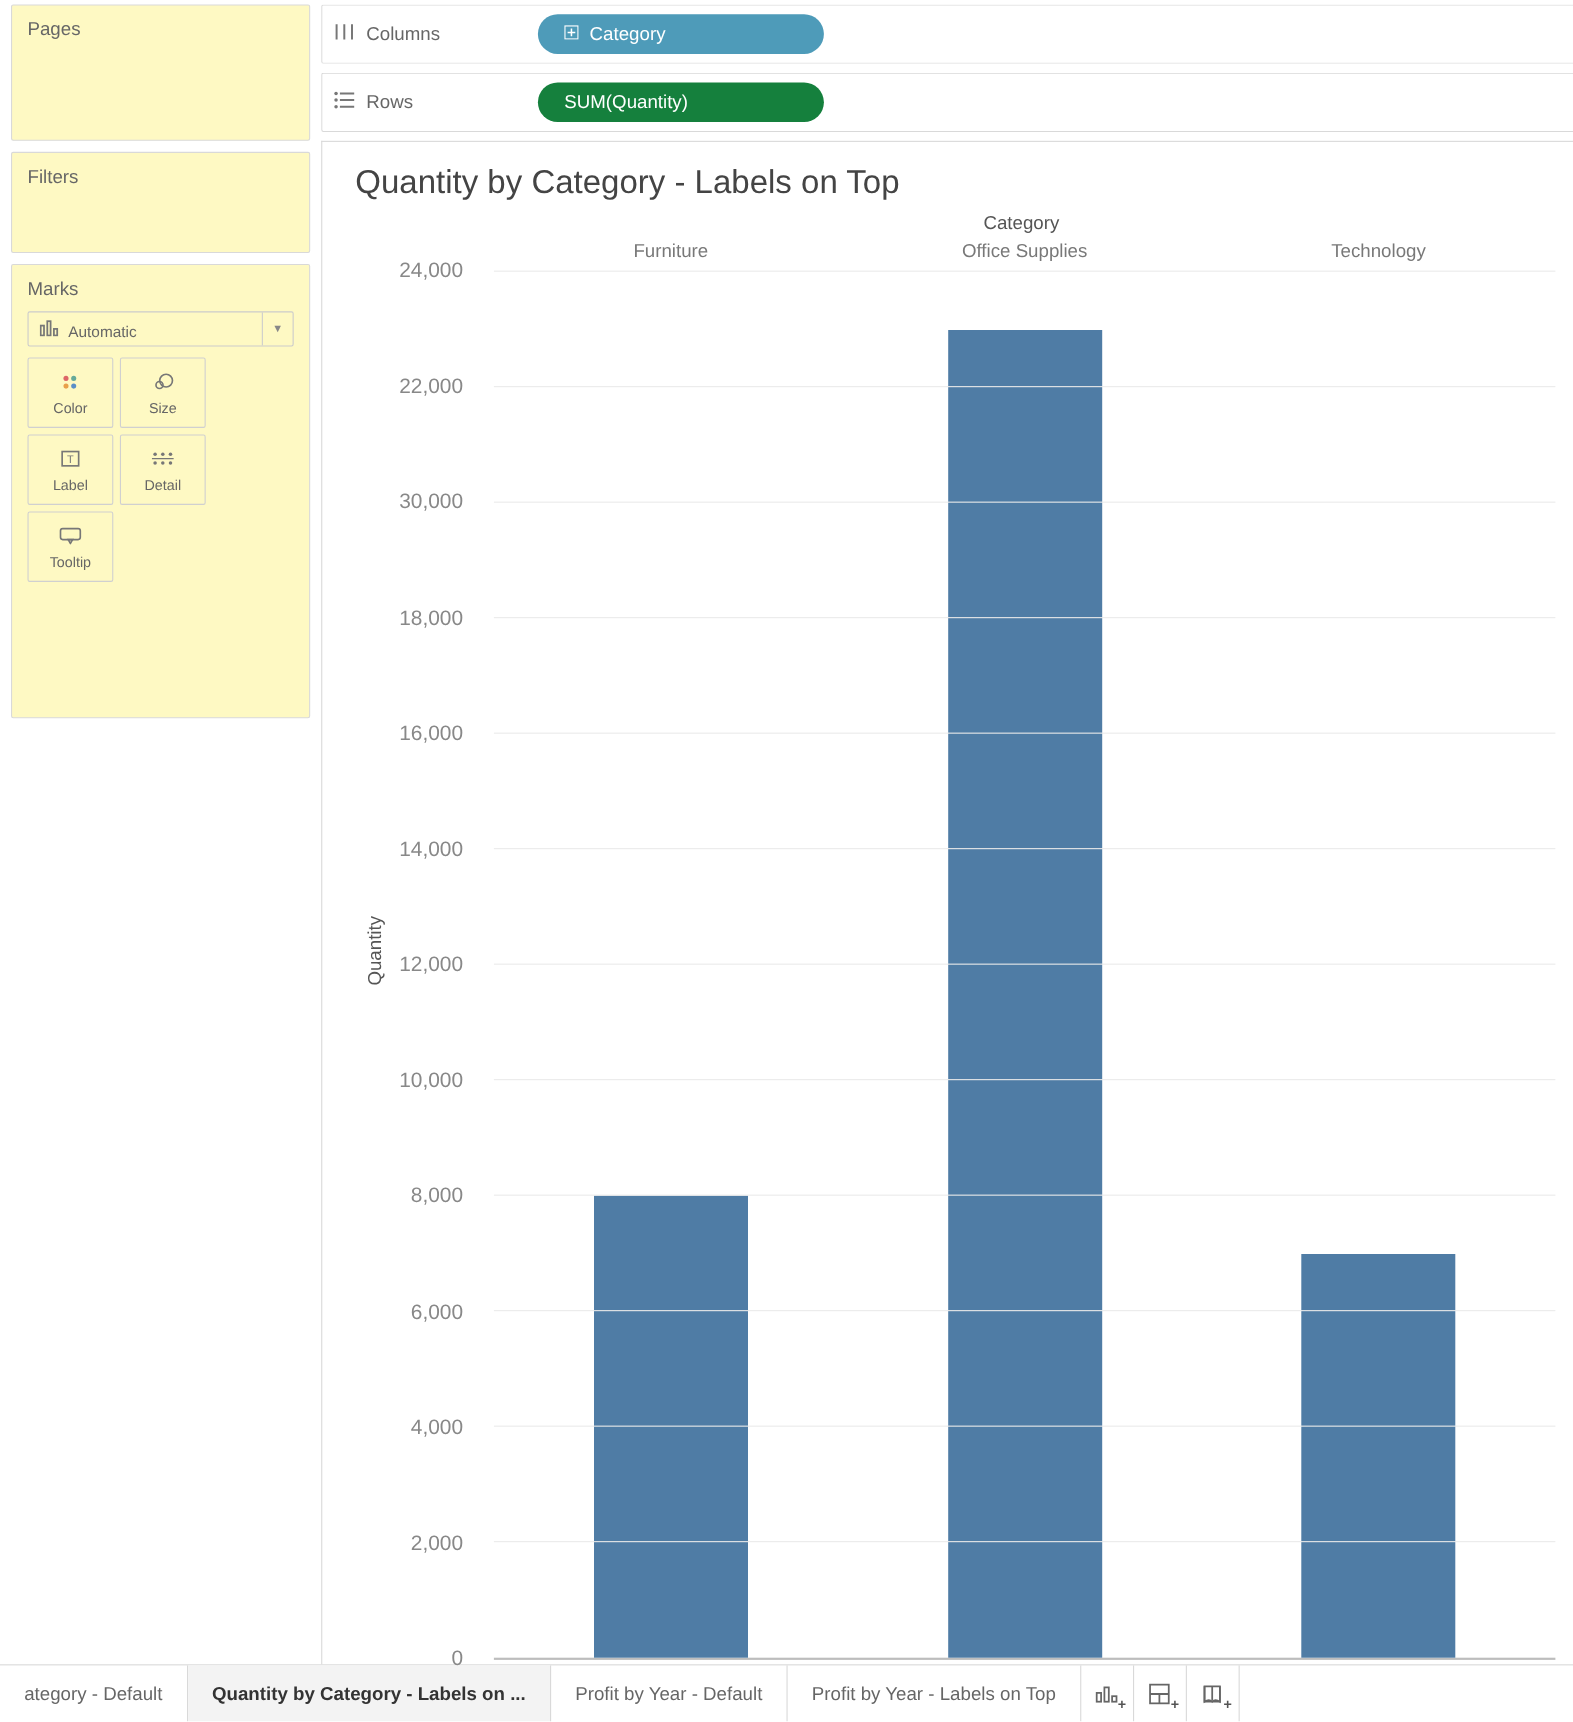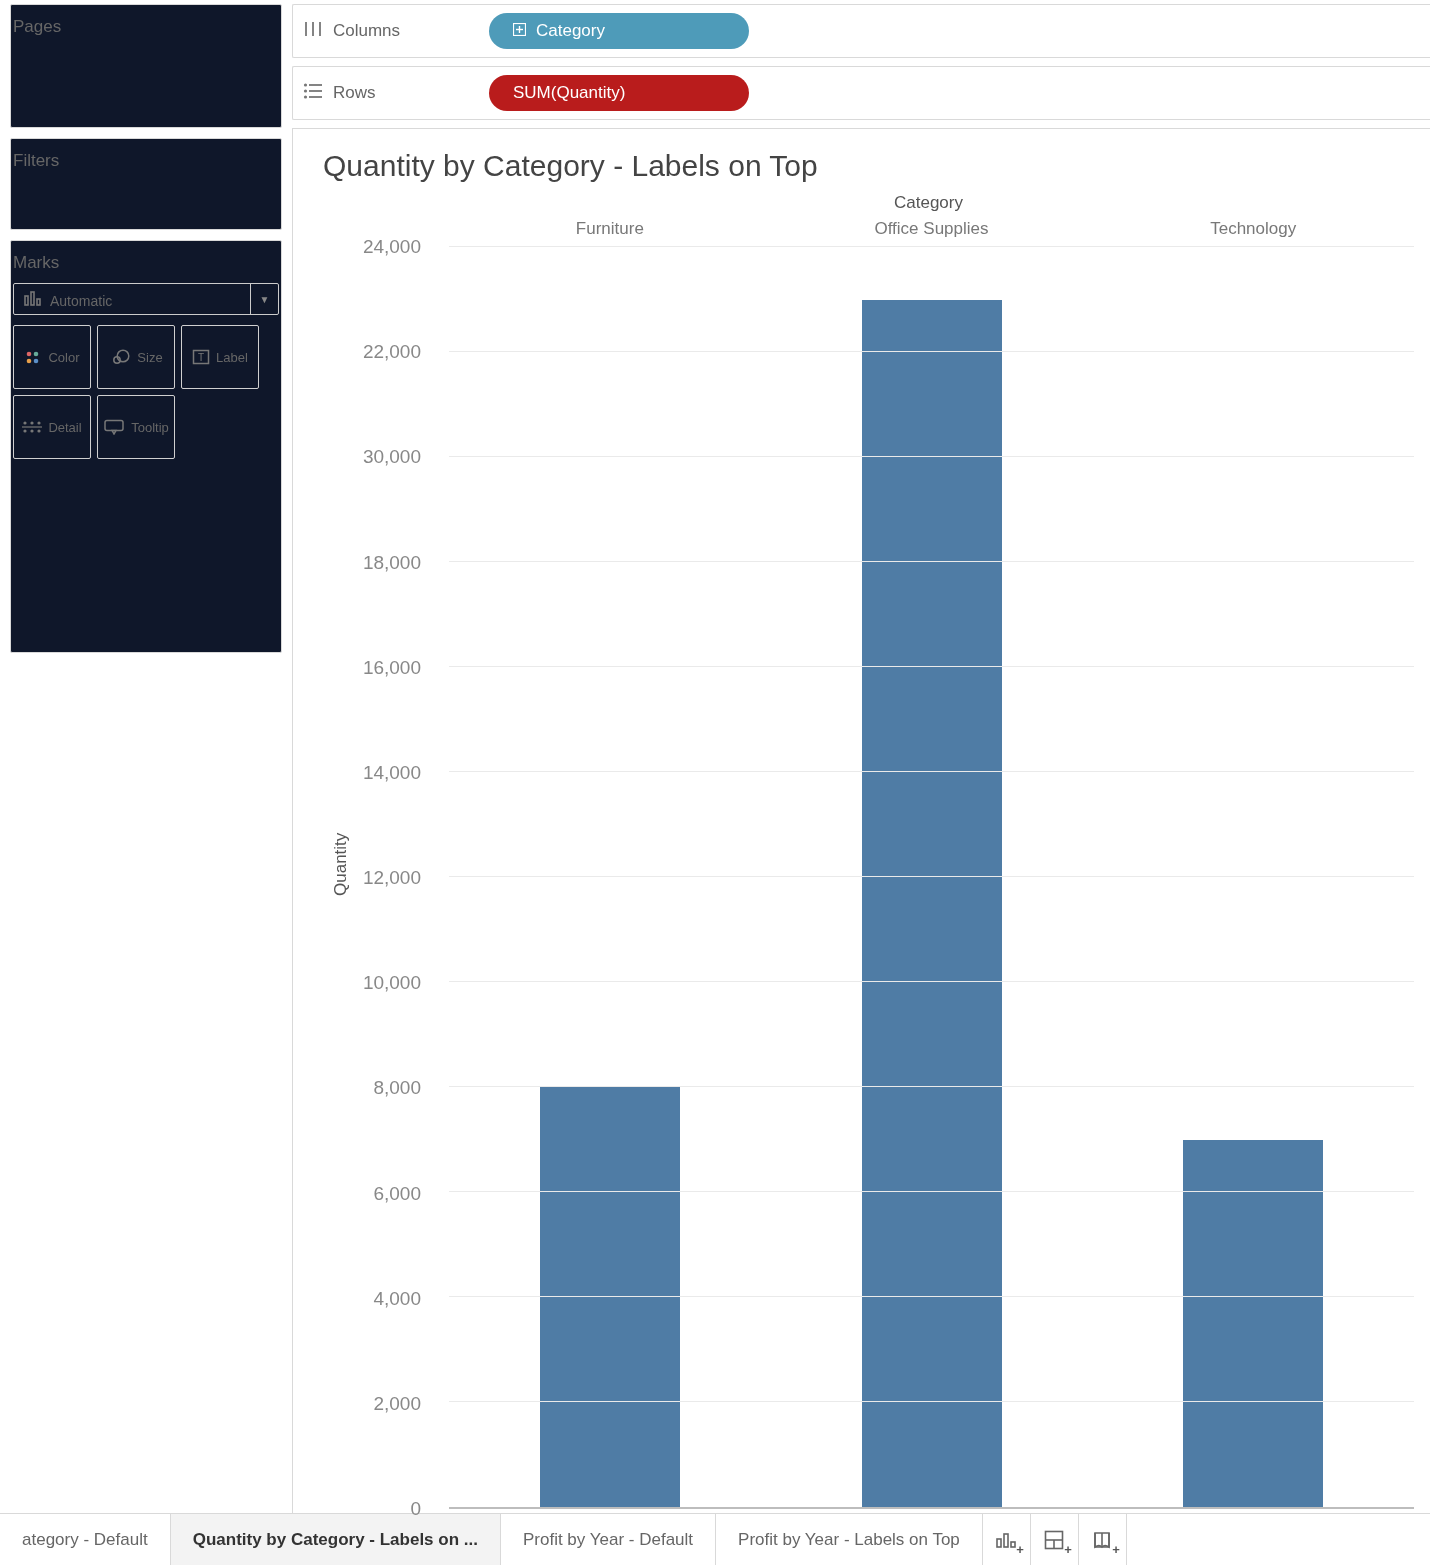--- a/index.html
+++ b/index.html
@@ -26,22 +26,22 @@
     width: 292px;
     padding: 4px 10px 10px 10px;
     display: flex;
     flex-direction: column;
     gap: 10px;
     flex-shrink: 0;
   }
   .shelf-panel {
     border: 1px solid #d9d9d9;
     border-radius: 2px;
-    padding: 12px 2px;
-    background: #0f172a;
+    padding: 12px 14px;
+    background: #fef9c3;
   }
   .shelf-panel.pages { height: 124px; }
   .shelf-panel.filters { height: 92px; }
   .shelf-panel.marks { height: 413px; }
   .shelf-title {
     font-size: 17px;
     color: #666;
     margin-bottom: 10px;
     font-weight: 400;
   }
@@ -77,21 +77,21 @@
     display: flex;
     flex-wrap: wrap;
     gap: 6px;
   }
   .mark-btn {
     width: 78px;
     height: 64px;
     border: 1px solid #d0d0d0;
     border-radius: 2px;
     display: flex;
-    flex-direction: row;
+    flex-direction: column;
     align-items: center;
     justify-content: center;
     gap: 6px;
     font-size: 13px;
     color: #666;
     cursor: pointer;
   }
   .mark-btn .icon {
     height: 20px;
     display: flex;
@@ -130,21 +130,21 @@
     border-radius: 18px;
     color: #fff;
     display: inline-flex;
     align-items: center;
     padding: 0 24px;
     font-size: 17px;
     gap: 10px;
     min-width: 260px;
   }
   .pill.blue { background: #4e9bb9; }
-  .pill.green { background: #b91c1c; }
+  .pill.green { background: #15803d; }
 
   .viz-area {
     flex: 1;
     border: 1px solid #d9d9d9;
     border-right: none;
     border-bottom: none;
     background: #fff;
     padding: 20px 16px 4px 30px;
     display: flex;
     flex-direction: column;

